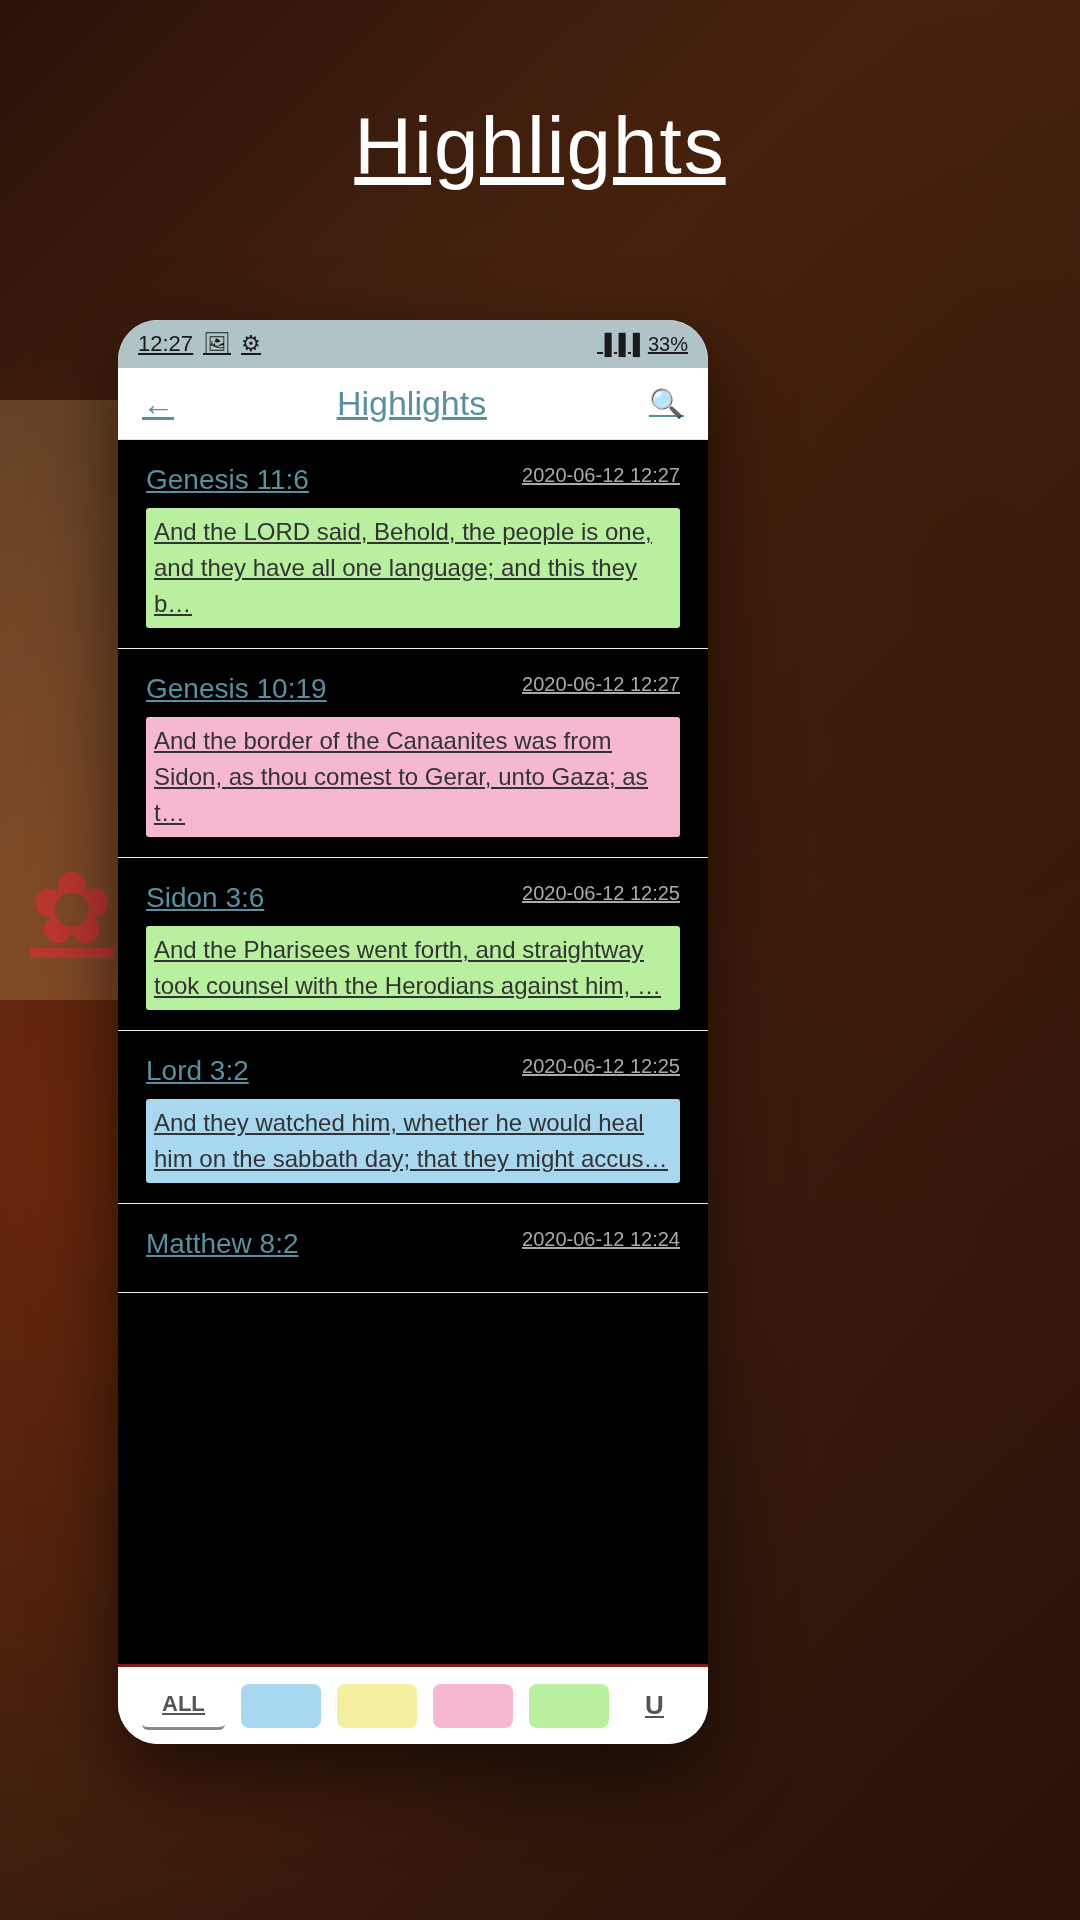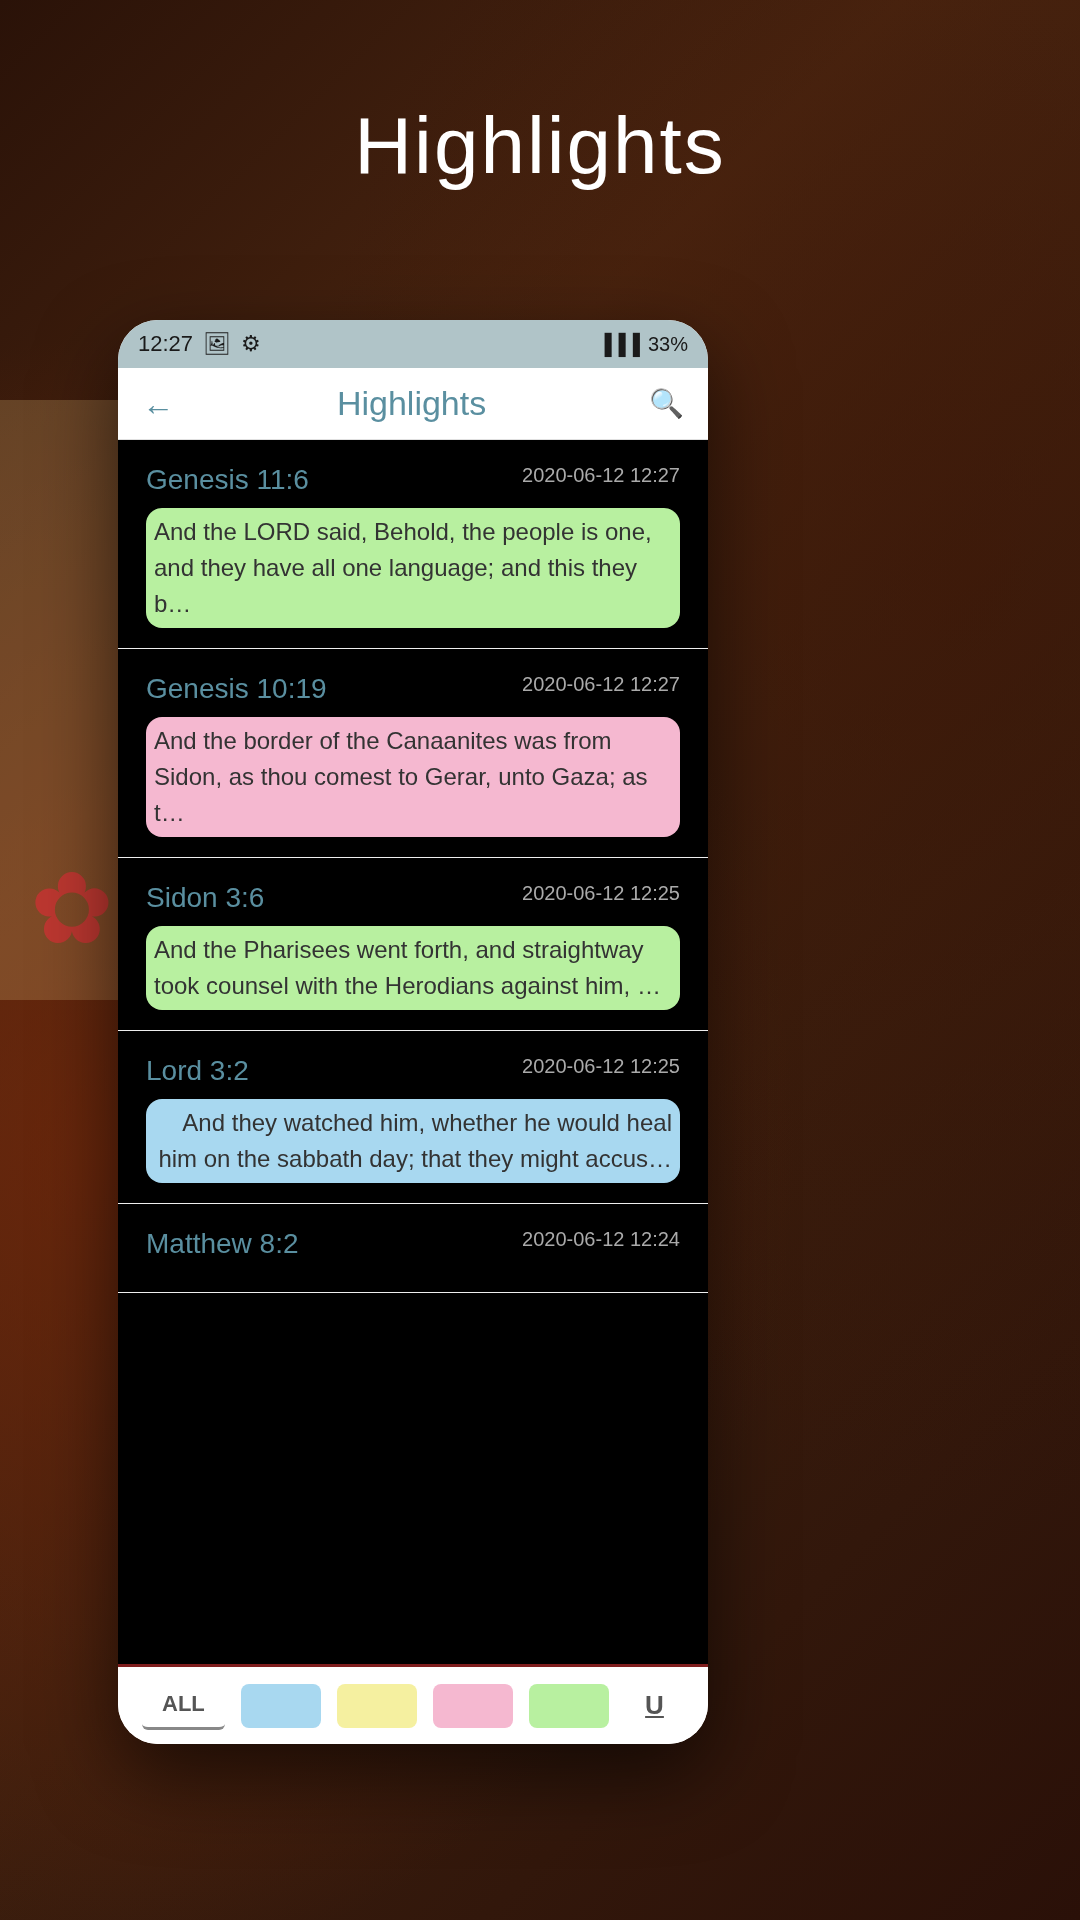--- a/index.html
+++ b/index.html
@@ -1,16 +1,16 @@
 <!DOCTYPE html>
 <html><head>
   <meta charset="utf-8">
   <meta name="viewport" content="width=1080px">
   <style>
-    * { margin: 0; padding: 0; box-sizing: border-box; }
+    * { margin: 0; padding: 0; box-sizing: border-box; text-decoration: underline; }
 
     body {
       width: 1080px;
       height: 1920px;
       overflow: hidden;
       font-family: 'Segoe UI', Arial, sans-serif;
       background: #3a1e0e;
       position: relative;
     }
 
@@ -133,34 +133,33 @@
     .item-date {
       font-size: 20px;
       color: #aaa;
     }
 
     .item-text {
       font-size: 24px;
       line-height: 1.5;
       color: #333;
       padding: 6px 8px;
-      border-radius: 16px;
+      border-radius: 3px;
     }
 
     .highlight-green {
       background: #b8f0a0;
     }
 
     .highlight-pink {
       background: #f5b8d0;
     }
 
     .highlight-blue {
       background: #a8d8f0;
-      text-align: right;
     }
 
     
     .filter-bar {
       height: 80px;
       background: white;
       border-top: 3px solid #7f1d1d;
       display: flex;
       align-items: center;
       justify-content: space-around;

